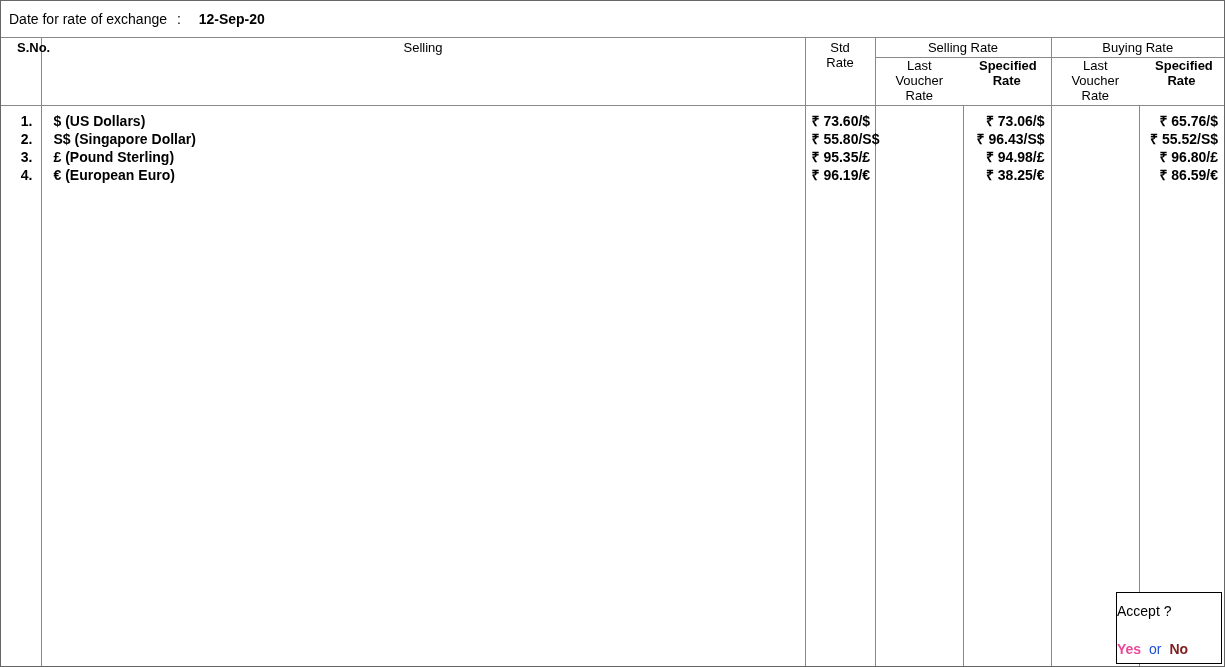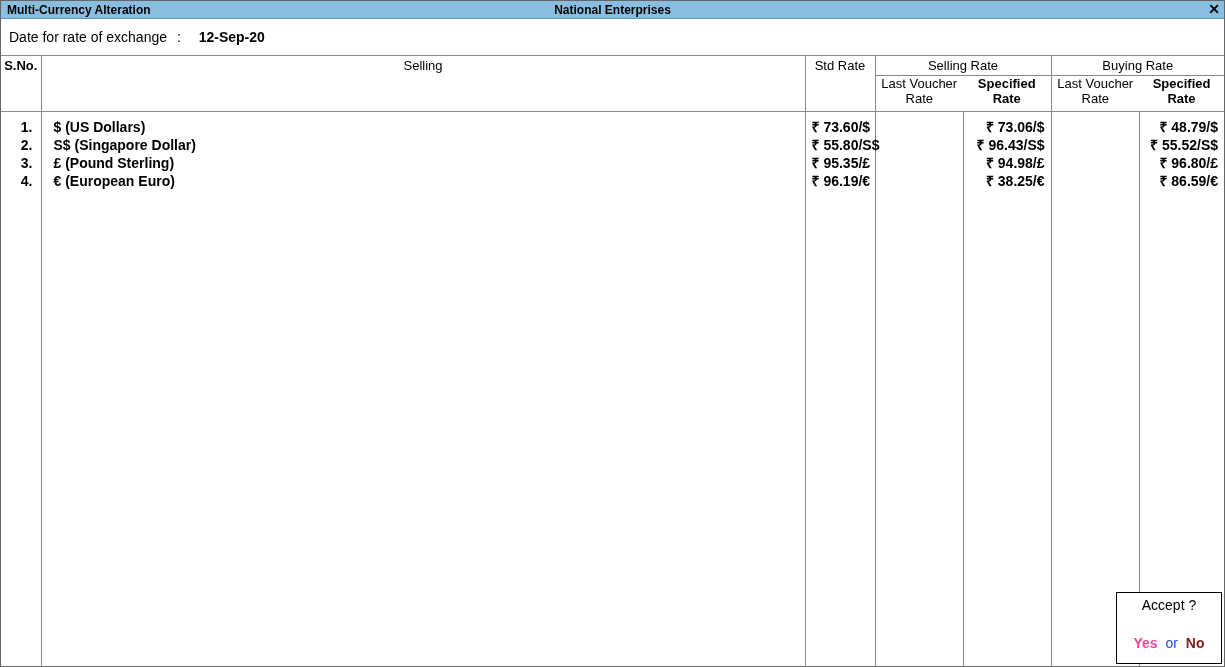--- a/index.html
+++ b/index.html
@@ -74,21 +74,21 @@
   col.std { width: 70px; }
   col.sell-lv { width: 88px; }
   col.sell-sp { width: 88px; }
   col.buy-lv { width: 88px; }
   col.buy-sp { width: 85px; }
 
   th {
     font-size: 13px;
     text-align: center;
     vertical-align: top;
-    padding: 2px 0;
+    padding: 2px 16px;
     font-weight: normal;
   }
   th.b { font-weight: bold; }
   .hdr-row1 th {
     border-left: 1px solid #888;
     border-bottom: none;
     height: 18px;
   }
   .hdr-row1 th.first { border-left: none; }
   .hdr-row1 th.group { border-bottom: 1px solid #888; }
@@ -115,39 +115,33 @@
   tbody tr { height: 560px; }
 
   .accept-box {
     position: absolute;
     right: 2px;
     bottom: 2px;
     width: 106px;
     height: 72px;
     border: 1px solid #000;
     background: #fff;
-    text-align: center;
-    padding-top: 4px;
+    padding-top: 10px;
     font-size: 14px;
   }
   .accept-box .q { margin-bottom: 22px; }
   .accept-box .yn .yes { color: #ec4899; font-weight: bold; cursor: pointer; }
   .accept-box .yn .no { color: #7f1d1d; font-weight: bold; cursor: pointer; }
   .accept-box .yn .or { color: #1d4ed8; padding: 0 4px; }
 </style>
 </head>
 <body>
 
 <div class="window">
 
-  <div class="title-bar">
-    <span class="title-left">Multi-Currency Alteration</span>
-    <span class="title-center">National Enterprises</span>
-    <span class="close-btn">✕</span>
-  </div>
 
   <div class="date-row">
     <span class="date-label">Date for rate of exchange</span>
     <span class="date-colon">:</span>
     <span class="date-value">12-Sep-20</span>
   </div>
 
   <div class="table-wrap">
     <table>
       <colgroup>
@@ -218,21 +212,21 @@
             <div class="row">₹ 94.98/£</div>
             <div class="row">₹ 38.25/€</div>
           </td>
           <td class="rate-cell">
             <div class="row"></div>
             <div class="row"></div>
             <div class="row"></div>
             <div class="row"></div>
           </td>
           <td class="rate-cell">
-            <div class="row">₹ 48.79/$</div>
+            <div class="row">₹ 65.76/$</div>
             <div class="row">₹ 55.52/S$</div>
             <div class="row">₹ 96.80/£</div>
             <div class="row">₹ 86.59/€</div>
           </td>
         </tr>
       </tbody>
     </table>
   </div>
 
   <div class="accept-box">

